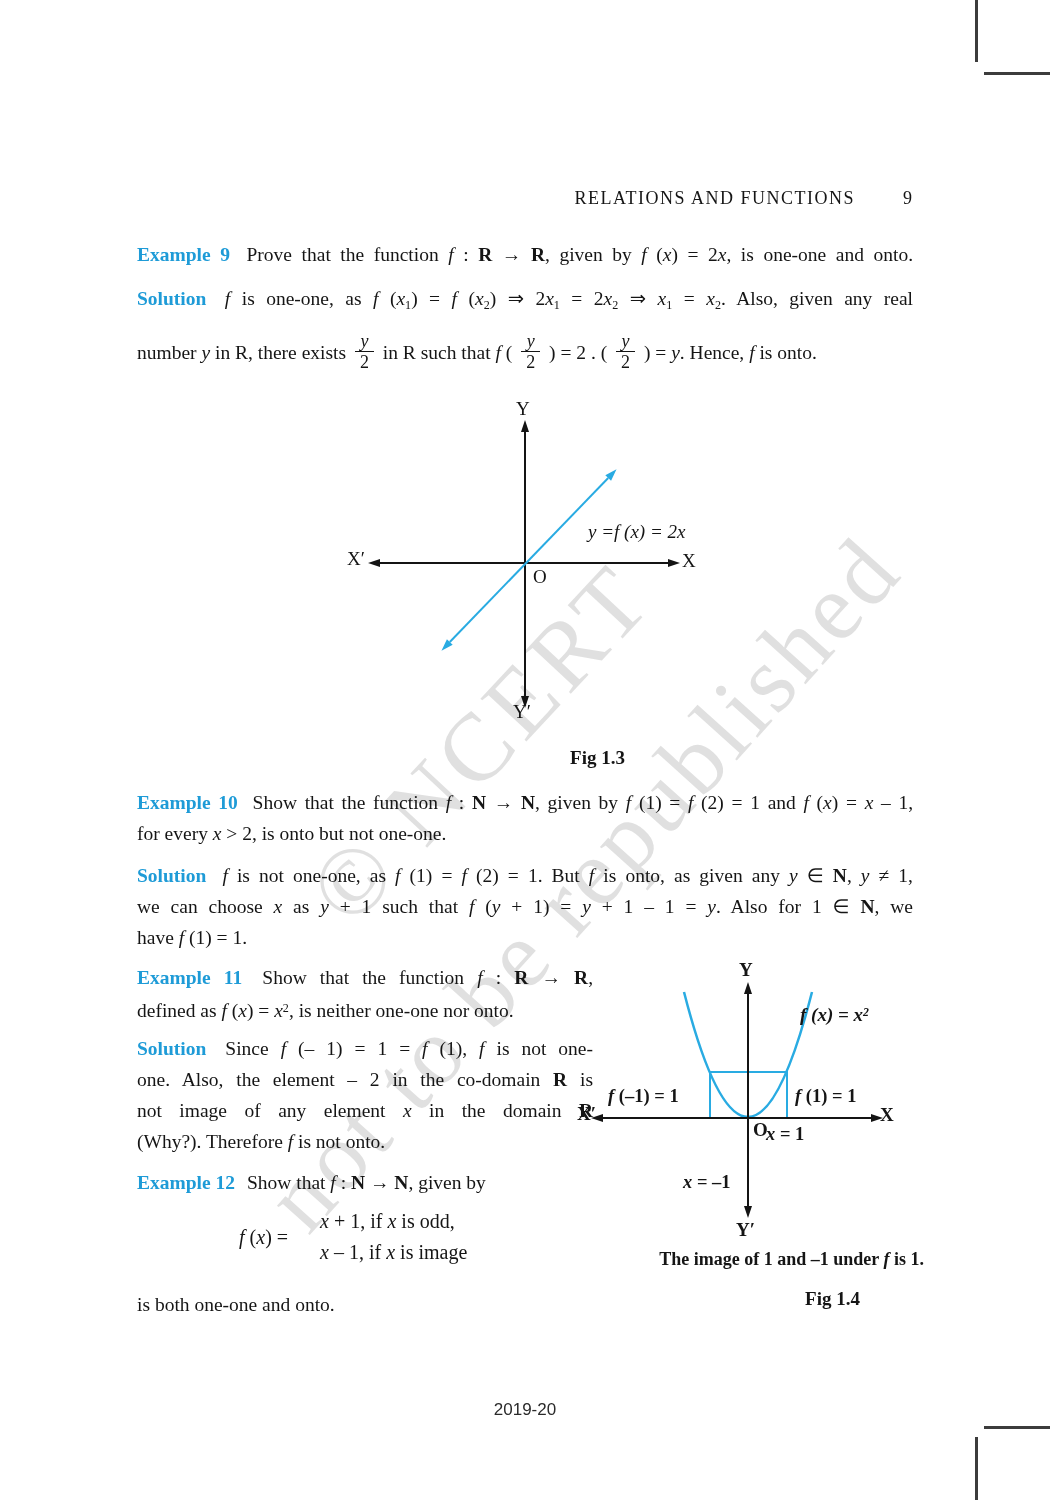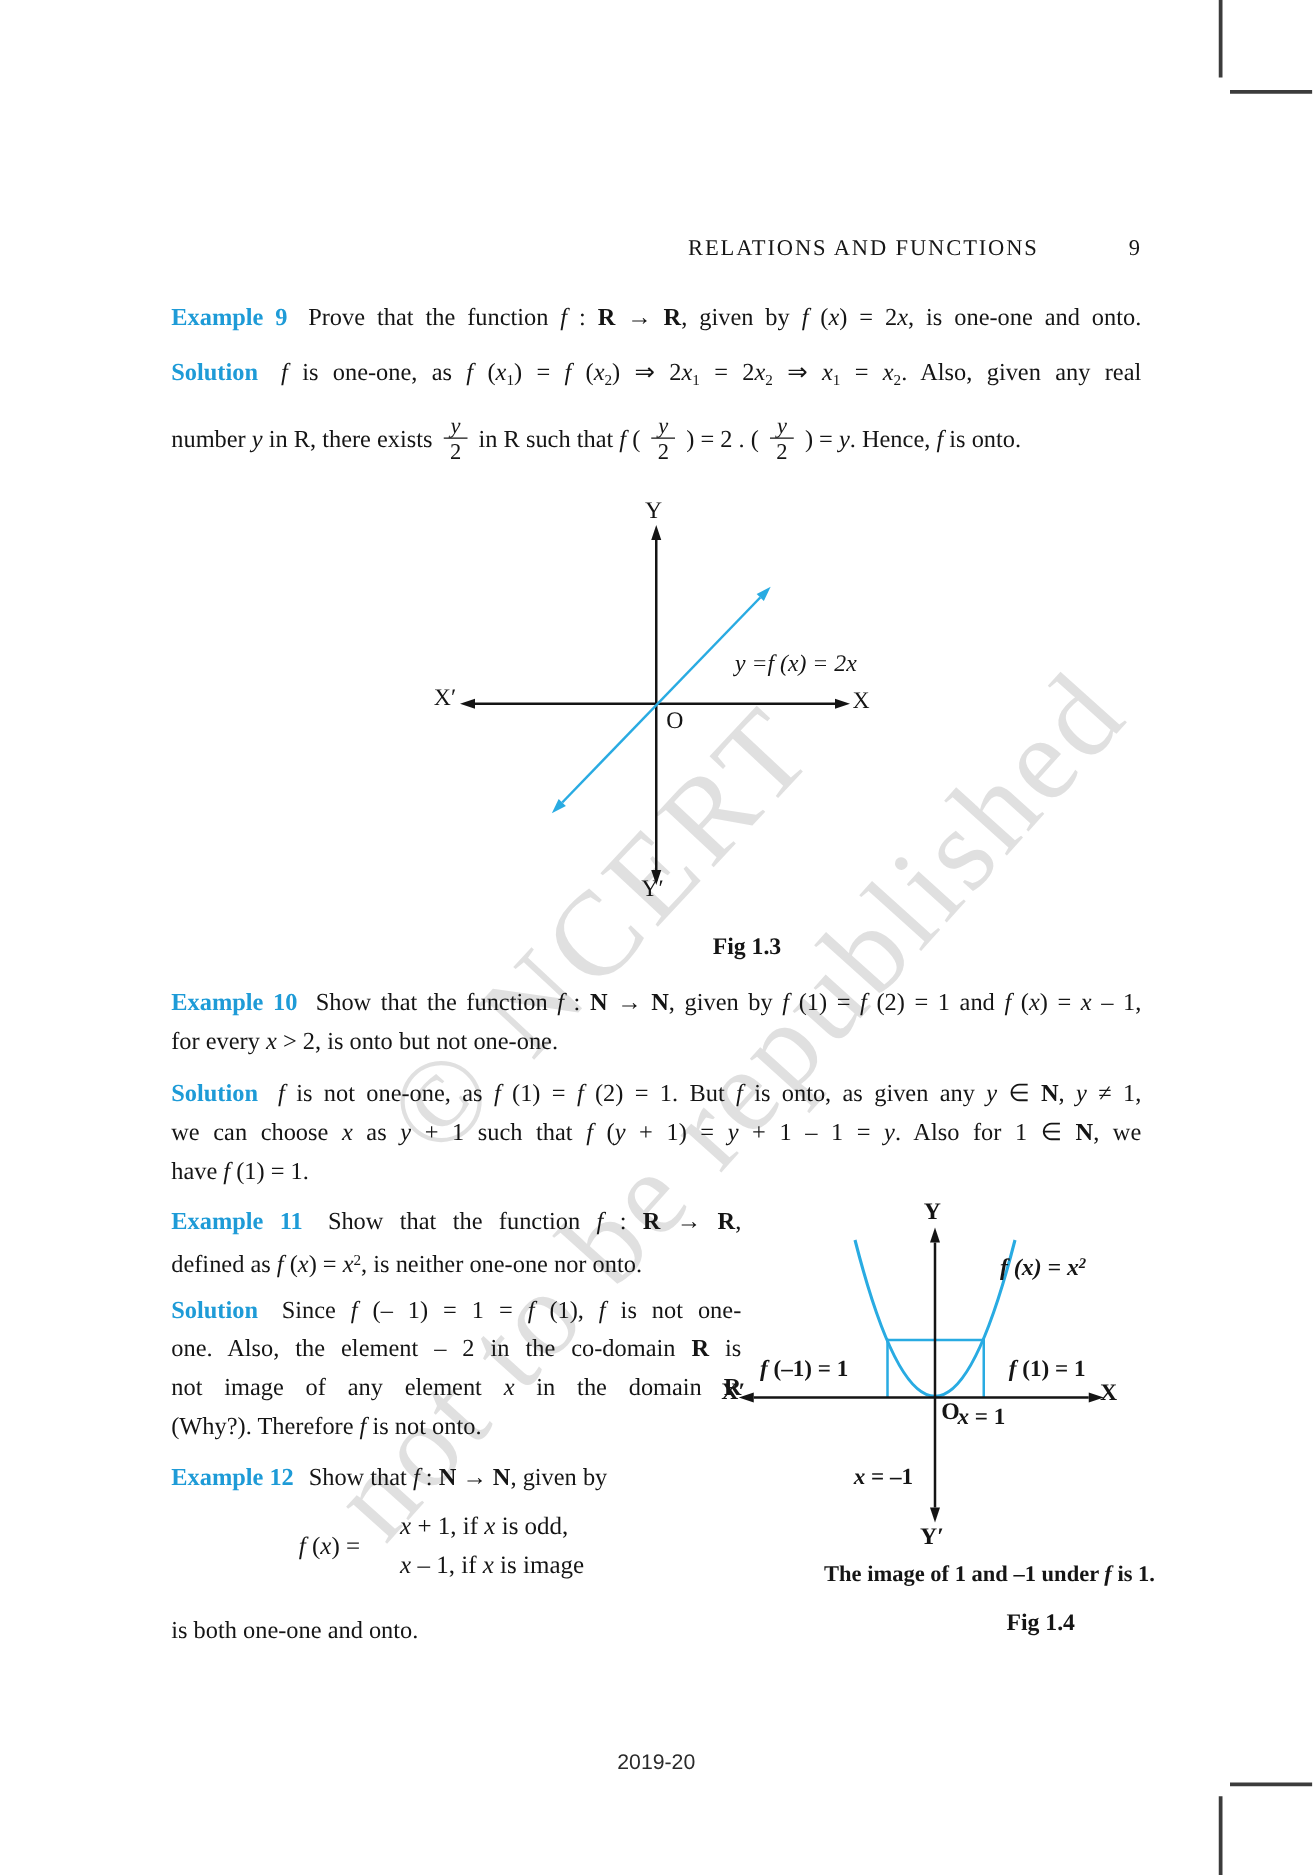--- a/index.html
+++ b/index.html
@@ -5,21 +5,21 @@
   html,body{margin:0;padding:0;background:#ffffff;}
   #page{position:relative;width:1050px;height:1500px;background:#ffffff;overflow:hidden;
         font-family:"Liberation Serif",serif;color:#151515;}
   
   .wm{position:absolute;z-index:0;white-space:nowrap;color:rgba(115,115,115,0.22);
       font-family:"Liberation Serif",serif;text-align:center;}
   #wm1{left:180px;top:688px;width:600px;font-size:96px;letter-spacing:6px;transform:rotate(-47deg);}
   #wm2{left:15px;top:828px;width:1135px;font-size:96px;letter-spacing:4px;transform:rotate(-48deg);}
   
   .hdr{position:absolute;left:137px;top:188px;width:775px;display:flex;justify-content:flex-end;
-       align-items:baseline;gap:72px;z-index:2;}
+       align-items:baseline;gap:48px;z-index:2;}
   .hdr .t{font-size:18px;letter-spacing:1.5px;}
   .hdr .n{font-size:18px;}
   .footer{position:absolute;left:0;top:1400px;width:1050px;text-align:center;
           font-family:"Liberation Sans",sans-serif;font-size:17px;color:#2a2a2a;z-index:2;}
   
   .crop{position:absolute;background:#3c3c3c;z-index:3;}
   
   .para{position:absolute;font-size:19.5px;line-height:30px;z-index:2;}
   .w-full{width:776px;}
   .w-col{width:456px;}
@@ -158,21 +158,21 @@
     <span class="bar"></span>
     <span class="tri tri-right"></span>
   </div>
   <div class="figlab figlab-b" style="left:739px;top:959px;">Y</div>
   <div class="figlab figlab-b" style="left:736px;top:1219px;">Y′</div>
   <div class="figlab figlab-b" style="left:577px;top:1103px;">X′</div>
   <div class="figlab figlab-b" style="left:880px;top:1104px;">X</div>
   <div class="figlab figlab-b" style="left:753px;top:1119px;">O</div>
   <div class="figlab" style="left:800px;top:1004px;"><span class="seg-bi">f (x) = x</span><span class="seg-bi seg-sup">2</span></div>
   <div class="figlab" style="left:608px;top:1086px;font-size:18.5px;"><span class="seg-bi">f</span><span class="seg-b"> (–1) = 1</span></div>
-  <div class="figlab" style="left:795px;top:1086px;font-size:18.5px;margin-left:12px;"><span class="seg-bi">f</span><span class="seg-b"> (1) = 1</span></div>
+  <div class="figlab" style="left:795px;top:1086px;font-size:18.5px;"><span class="seg-bi">f</span><span class="seg-b"> (1) = 1</span></div>
   <div class="figlab" style="left:671px;top:1172px;font-size:18.5px;margin-left:12px;"><span class="seg-bi">x</span><span class="seg-b"> = –1</span></div>
   <div class="figlab" style="left:766px;top:1124px;font-size:18.5px;"><span class="seg-bi">x</span><span class="seg-b"> = 1</span></div>
   <div class="figcap" style="left:588px;top:1249px;width:336px;font-size:18px;"><span class="seg-b">The image of 1 and –1 under </span><span class="seg-bi">f</span><span class="seg-b"> is 1.</span></div>
   <div class="figcap" style="left:660px;top:1288px;width:200px;">Fig 1.4</div>
 
   <div class="footer">2019-20</div>
 
 </div>
 
 </body></html>

